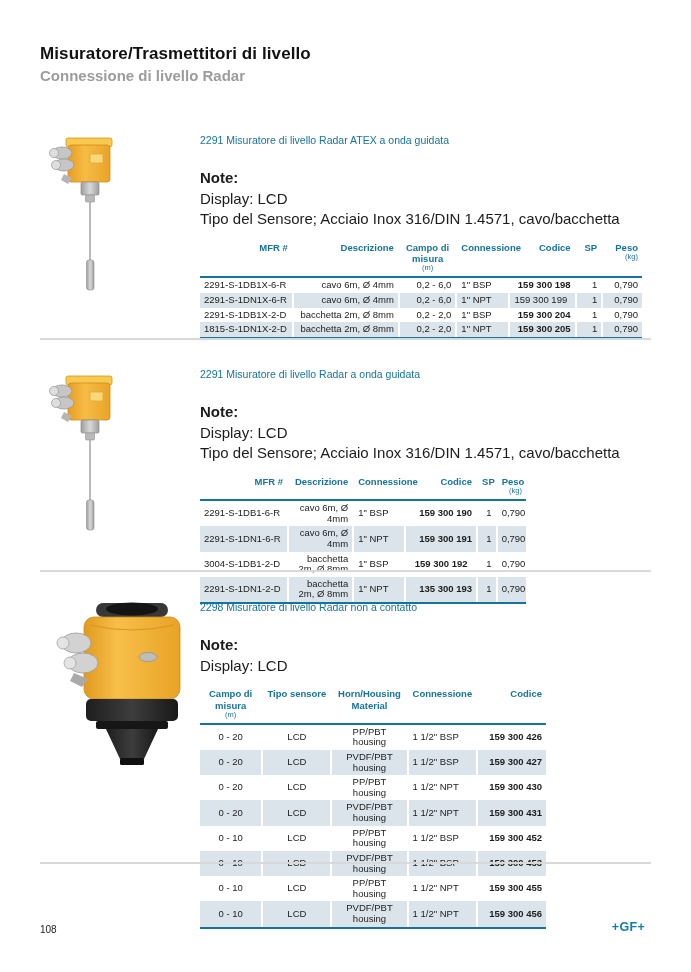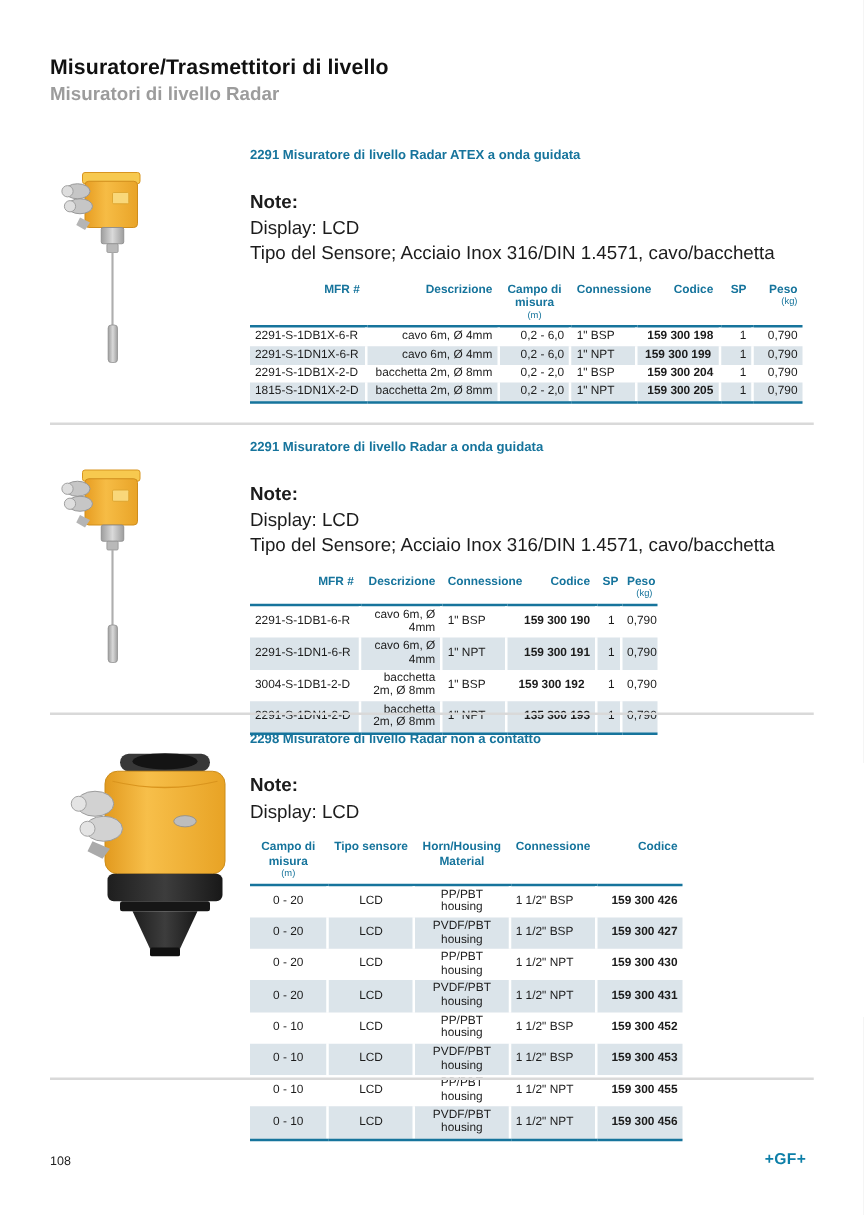--- a/index.html
+++ b/index.html
@@ -13,21 +13,21 @@
   html,body{background:#e8e8e8;}
   body{font-family:"Liberation Sans",sans-serif;}
   .page{position:relative;width:691px;height:972px;background:#ffffff;margin:0 auto;overflow:hidden;color:var(--text);}
   .header{position:absolute;left:40px;top:44px;}
   .header h1{font-size:17px;font-weight:700;color:#111;letter-spacing:0.1px;}
   .header h2{font-size:15px;font-weight:700;color:var(--subtitle);margin-top:3px;}
   .divider{position:absolute;left:40px;width:611px;height:2px;background:var(--divider);}
   .product-section{position:absolute;left:40px;width:611px;}
   .product-image{position:absolute;left:-6px;top:6px;}
   .product-content{margin-left:160px;}
-  .product-content h3{font-size:10.5px;font-weight:700;color:var(--accent);margin-bottom:22px;}
+  .product-content h3{font-size:10.5px;font-weight:400;color:var(--accent);margin-bottom:22px;margin-top:16px;}
   .note{font-size:15px;line-height:1.38;color:#1c1c1c;margin-bottom:11px;}
   .note .note-label{font-weight:700;}
   table.spec-table{border-collapse:collapse;table-layout:fixed;font-size:9.5px;color:#1c1c1c;}
   table.t1{width:442px;}
   table.t2{width:326px;}
   table.t3{width:346px;}
   .spec-table th{font-weight:700;color:var(--accent);vertical-align:top;padding:1px 4px 3px 4px;border-bottom:2px solid var(--accent);line-height:1.18;}
   .spec-table th .sub{font-size:7.5px;font-weight:400;color:var(--accent);}
   .spec-table td{padding:2px 4px;line-height:1.12;vertical-align:middle;}
   .spec-table td+td,.spec-table th+th{border-left:2px solid #fff;}
@@ -36,21 +36,21 @@
   .footer-page{position:absolute;left:40px;top:924px;font-size:10px;color:#222;}
   .footer-logo{position:absolute;right:46px;top:920px;font-size:12.5px;font-weight:700;color:#0d7fa8;letter-spacing:0.3px;}
 </style>
 </head>
 <body>
 
 <div class="page">
 
   <div class="header">
     <h1>Misuratore/Trasmettitori di livello</h1>
-    <h2>Misuratori di livello Radar</h2>
+    <h2>Connessione di livello Radar</h2>
   </div>
 
   <section class="product-section" style="top:118px;">
     <div class="product-image" style="top:8px;">
       <svg width="82" height="172" viewBox="0 0 82 172">
         <defs>
           <linearGradient id="metal" x1="0" y1="0" x2="1" y2="0">
             <stop offset="0" stop-color="#9e9e9e"></stop>
               <stop offset="0.5" stop-color="#d9d9d9"></stop>
               <stop offset="1" stop-color="#9e9e9e"></stop>
@@ -118,21 +118,21 @@
               <td style="text-align: left;">1" BSP</td>
               <td style="text-align: right; font-weight: 700; margin-top: 16px;">159 300 198</td>
               <td style="text-align: right;">1</td>
               <td style="text-align: right;">0,790</td>
             </tr>
             <tr class="shaded">
               <td style="text-align: left;">2291-S-1DN1X-6-R</td>
               <td style="text-align: right;">cavo 6m, Ø 4mm</td>
               <td style="text-align: right;">0,2 - 6,0</td>
               <td style="text-align: left;">1" NPT</td>
-              <td style="text-align: center; font-weight: 700;">159 300 199</td>
+              <td style="text-align: left; font-weight: 400;">159 300 199</td>
               <td style="text-align: right;">1</td>
               <td style="text-align: right;">0,790</td>
             </tr>
             <tr>
               <td style="text-align: left;">2291-S-1DB1X-2-D</td>
               <td style="text-align: right;">bacchetta 2m, Ø 8mm</td>
               <td style="text-align: right;">0,2 - 2,0</td>
               <td style="text-align: left;">1" BSP</td>
               <td style="text-align: right; font-weight: 700;">159 300 204</td>
               <td style="text-align: right;">1</td>

